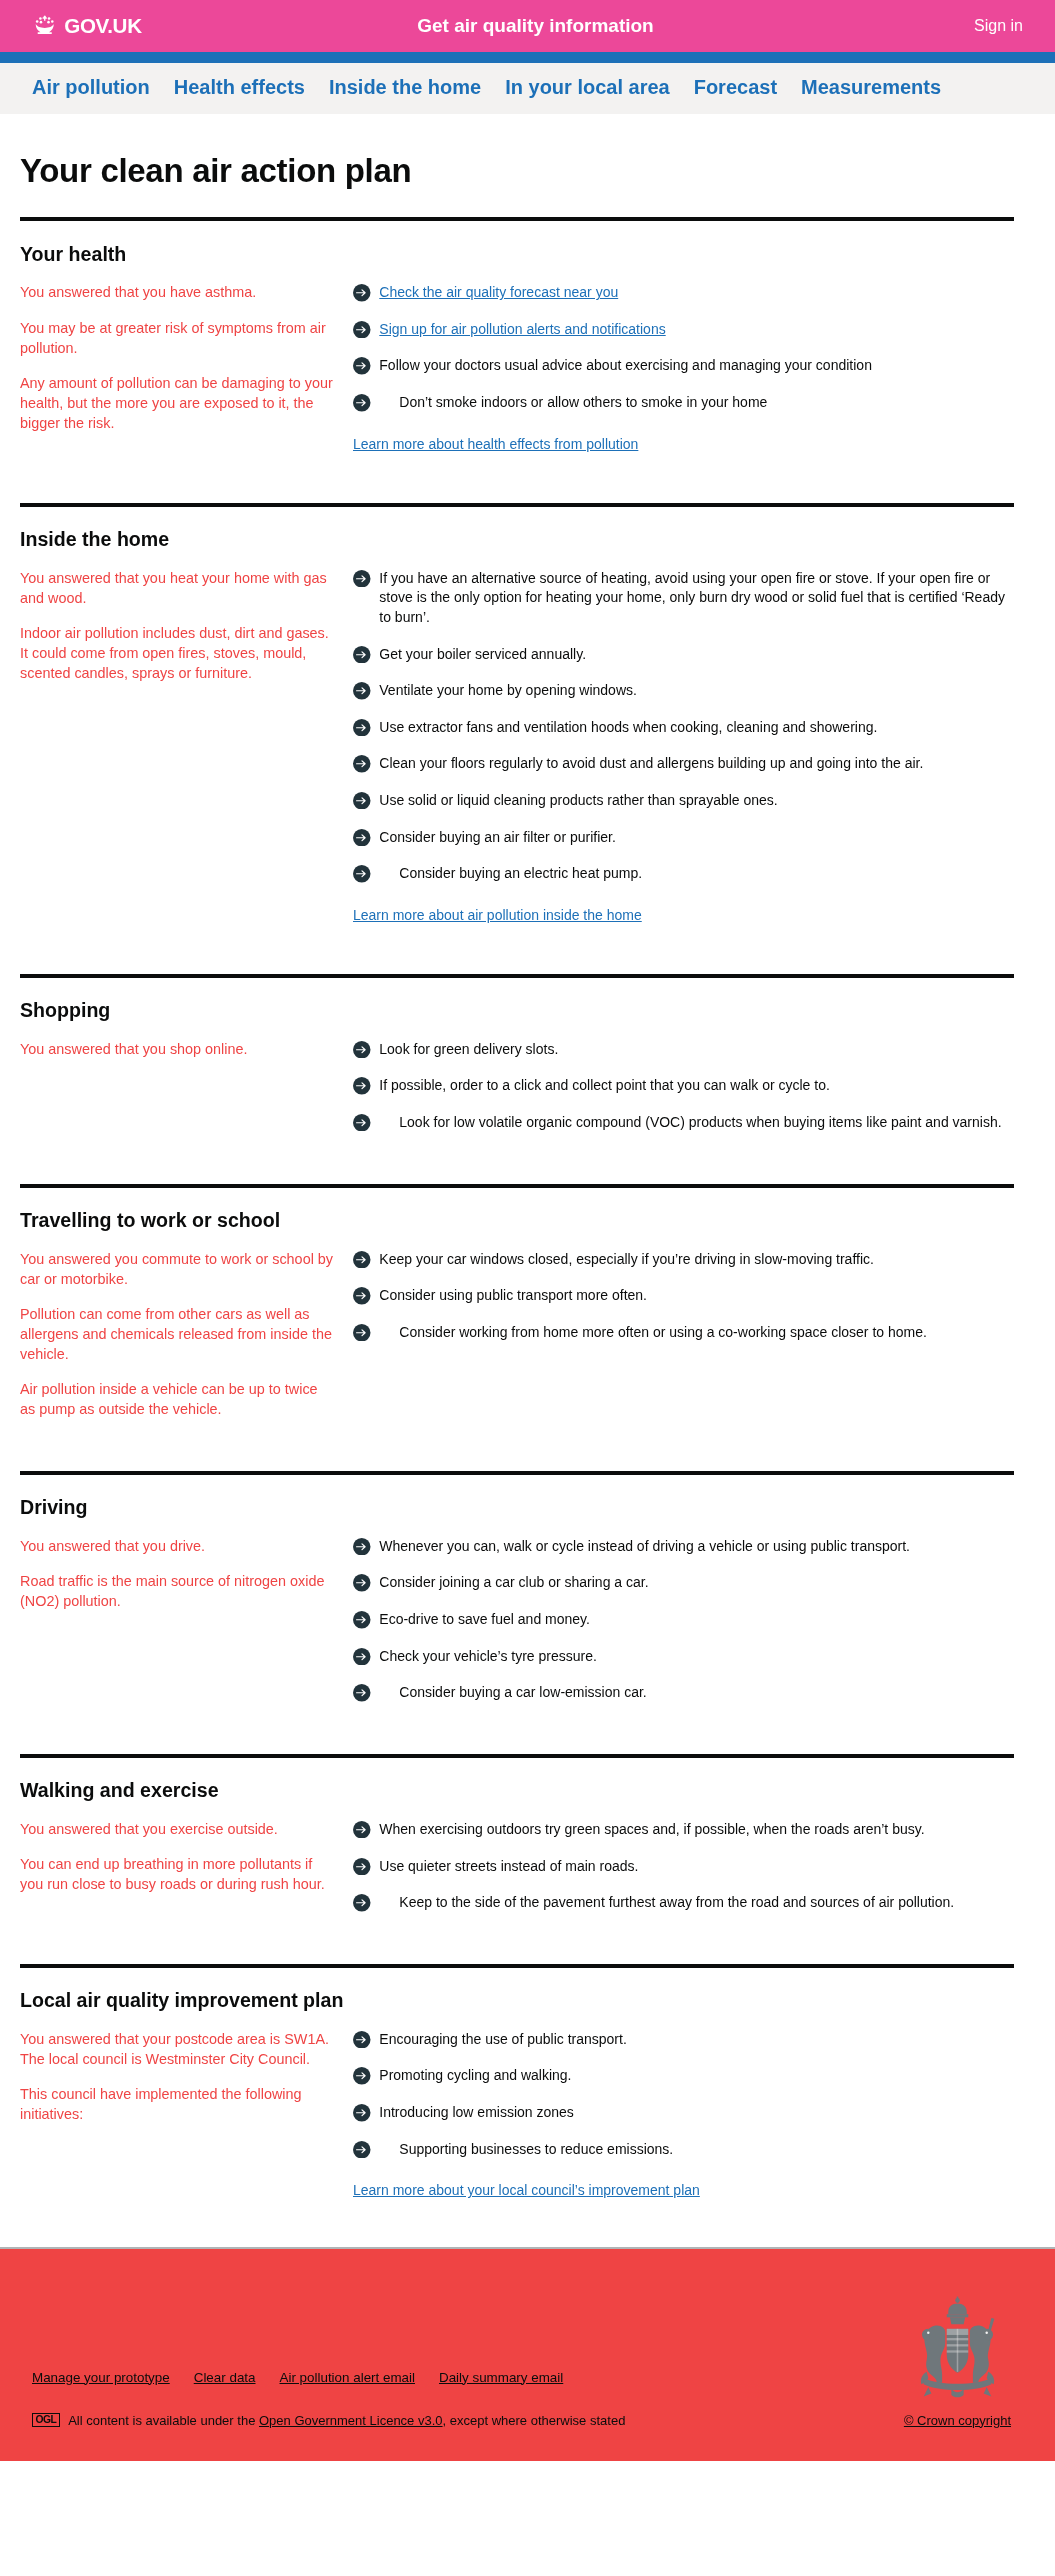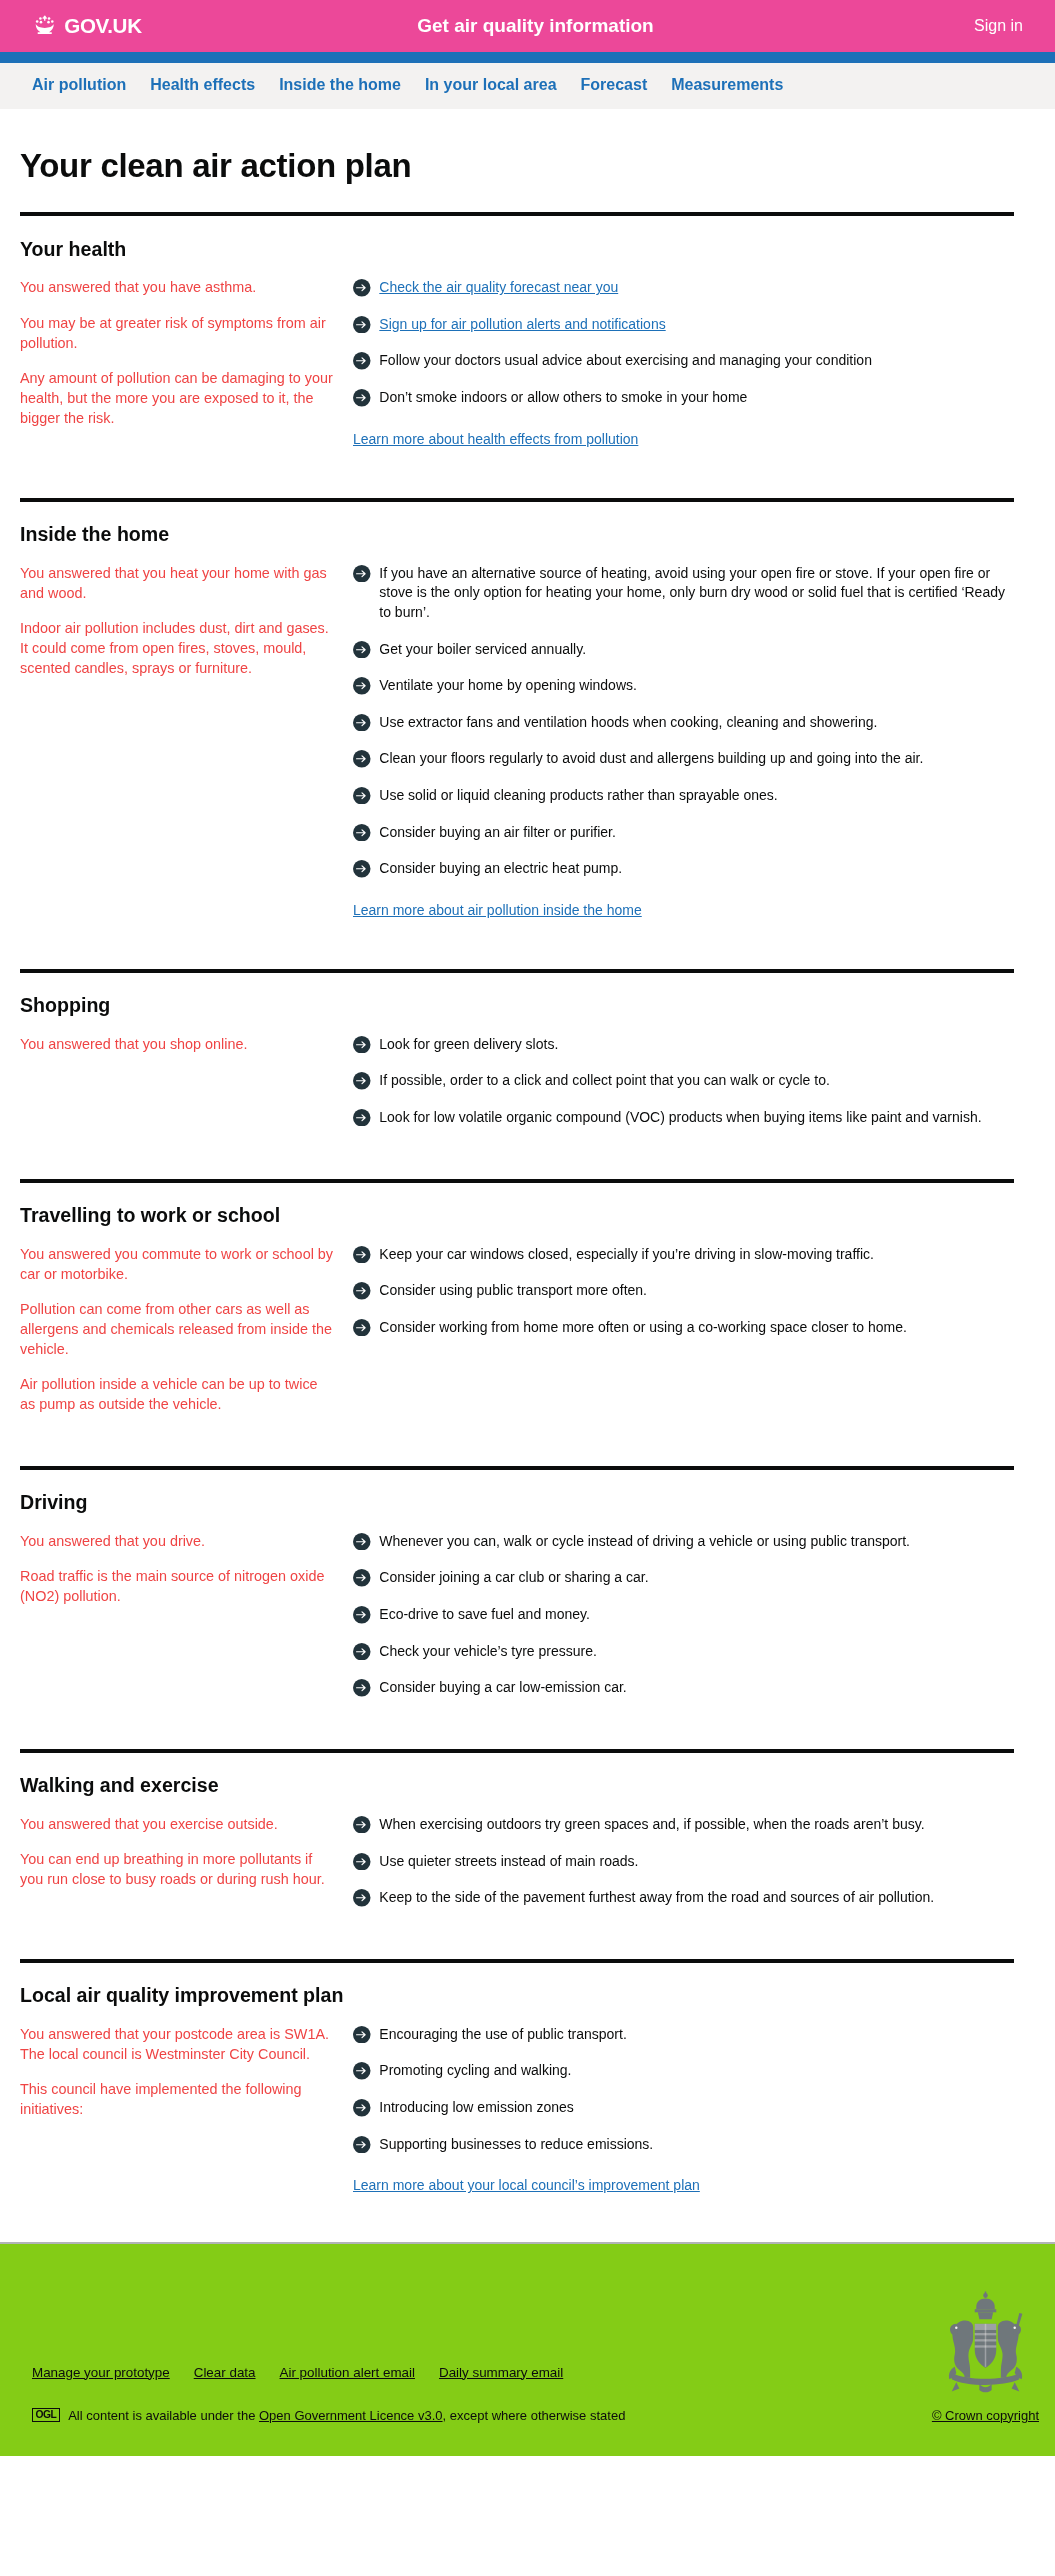--- a/index.html
+++ b/index.html
@@ -59,21 +59,21 @@
   
   .service-nav {
     background: #f3f2f1;
     padding: 12.4px 32px 15.5px 32px;
   }
   .nav-list { list-style: none; display: flex; flex-wrap: wrap; }
   .nav-list li { margin-right: 24px; }
   .nav-list li:last-child { margin-right: 0; }
   .nav-link {
     color: #1d70b8;
-    font-size: 16px;
+    font-size: 20px;
     font-weight: bold;
     text-decoration: none;
   }
 
   
   .page-wrap { padding: 0 20px; }
   .content { max-width: 994px; }
 
   h1.page-title {
     font-size: 33px;
@@ -120,21 +120,21 @@
   }
   .col-left p:last-child { margin-bottom: 0; }
 
   
   .action-list { list-style: none; }
   .action-item {
     display: flex;
     align-items: flex-start;
     margin-bottom: 17px;
   }
-  .action-item:last-child { margin-bottom: 0; }
+  .action-item:last-child { margin-bottom: 0; gap: 20px; }
   .arrow-badge {
     flex: 0 0 17.5px;
     width: 17.5px;
     height: 17.5px;
     margin-right: 8.8px;
     margin-top: 1px;
     display: block;
   }
   .arrow-badge svg { display: block; }
   .action-text {
@@ -149,24 +149,24 @@
   .learn-more {
     display: inline-block;
     margin-top: 23px;
     font-size: 14px;
     color: #1d70b8;
     text-decoration: underline;
   }
 
   
   .govuk-footer {
-    background: #84cc16;
+    background: #ef4444;
     border-top: 2.1px solid #b1b4b6;
     margin-top: 25px;
-    padding: 46px 16px 33px 32px;
+    padding: 46px 44px 33px 32px;
   }
   .footer-inner {
     display: flex;
     justify-content: space-between;
     align-items: flex-end;
   }
   .footer-left { flex: 1 1 auto; }
   .footer-links {
     list-style: none;
     display: flex;

